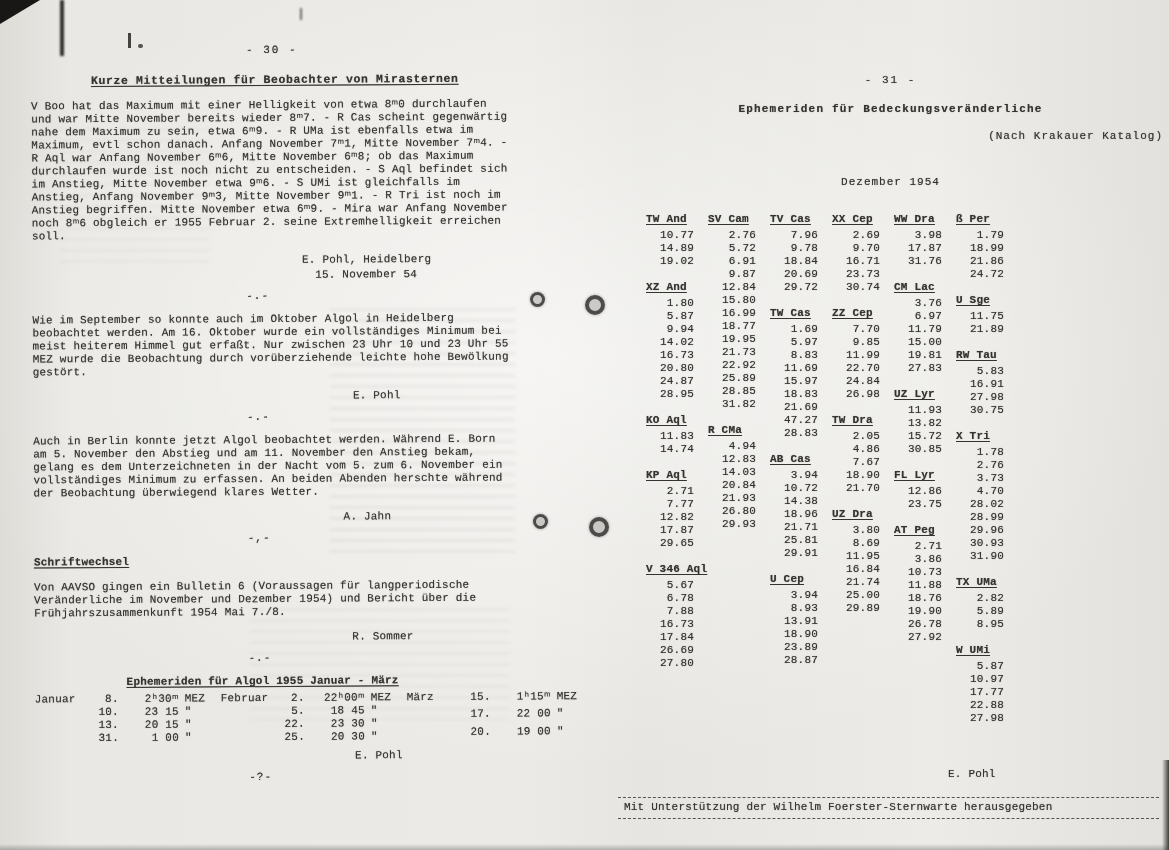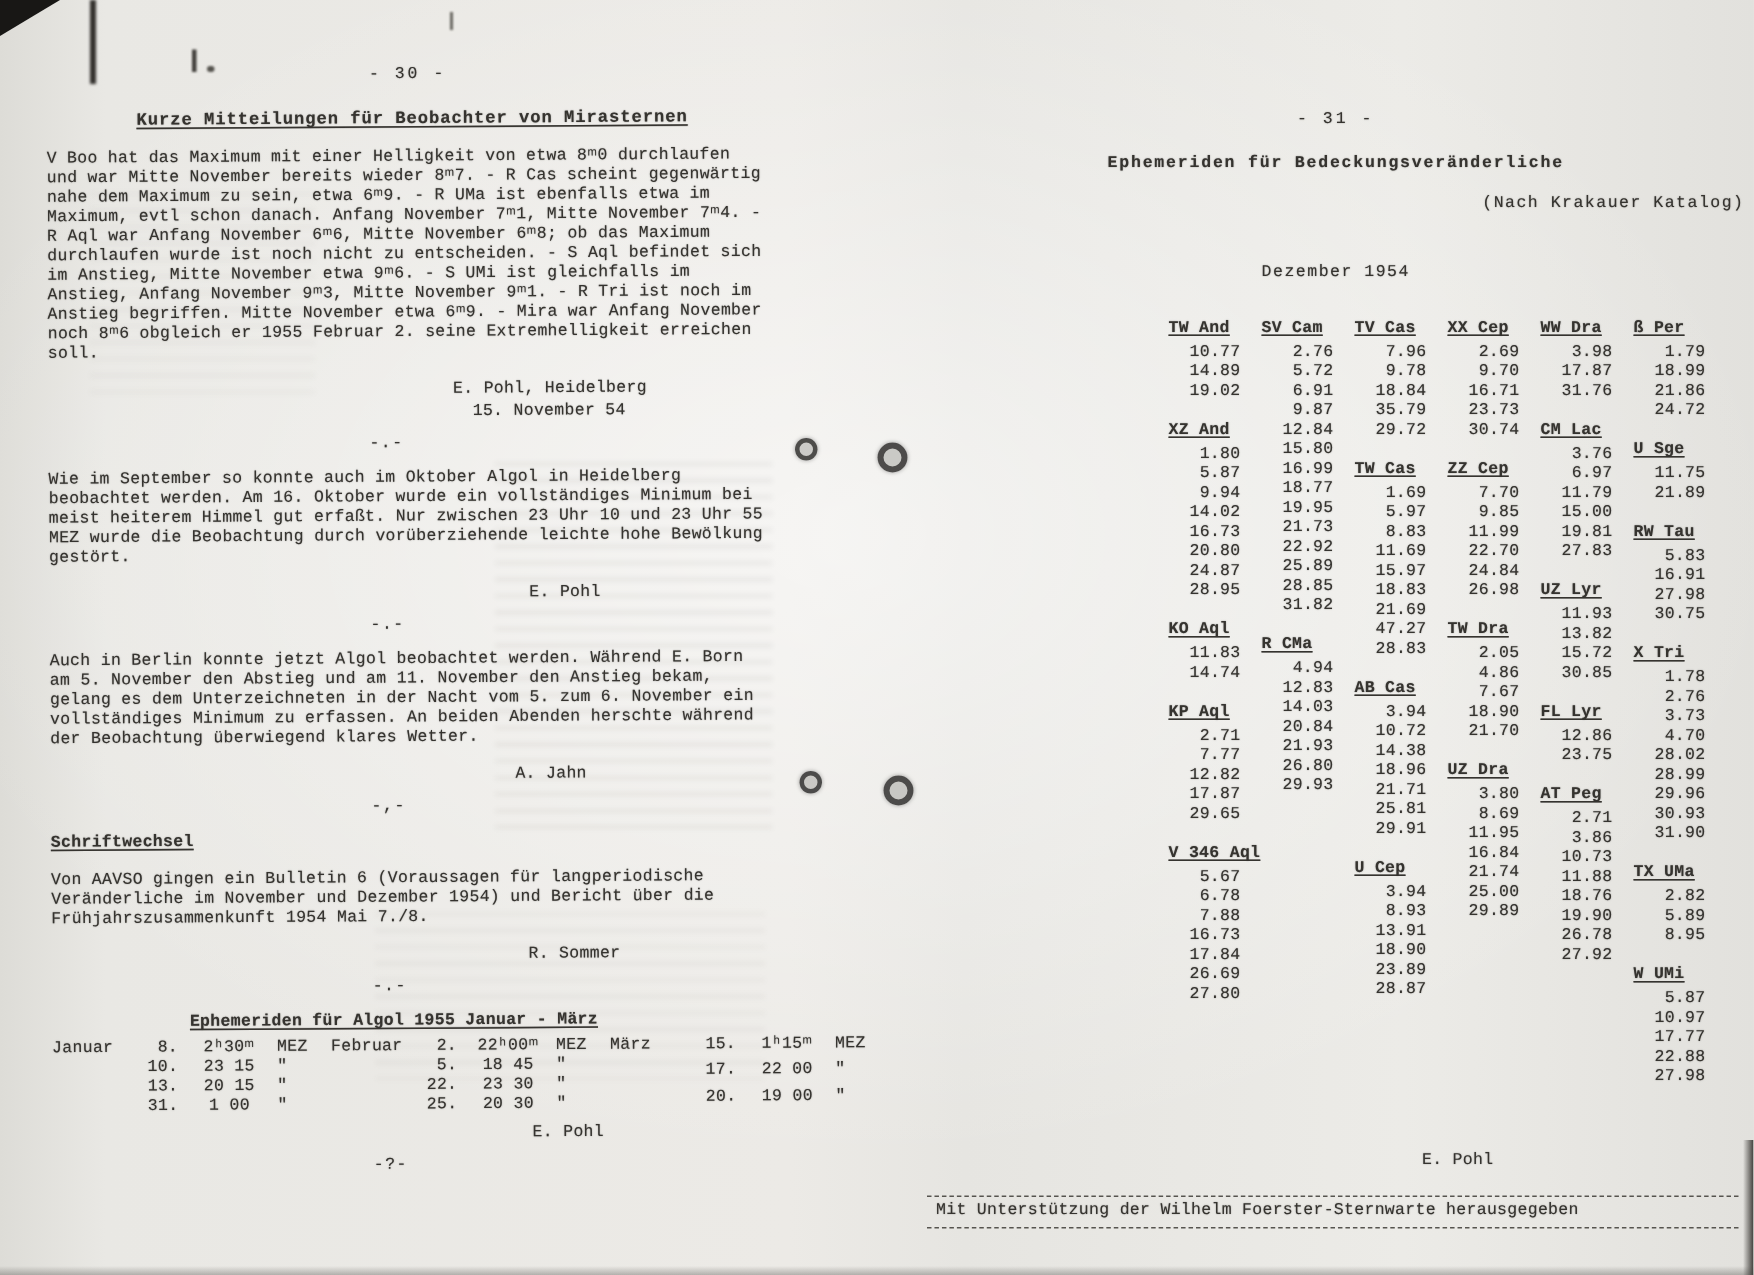--- a/index.html
+++ b/index.html
@@ -56,28 +56,28 @@
   .sig-4{margin:4px 0 0 318px;}
   .sig-5{margin:6px 0 0 320px;}
   .sep{margin:8px 0 10px 214px;letter-spacing:1px;}
   .schrift{margin:4px 0 12px 0;font-weight:bold;}
   .algol-title{margin:2px 0 4px 92px;font-weight:bold;}
 
   
   .algol-table{display:flex;gap:6px;}
   .algol-col{display:grid;grid-template-columns:52px 26px 54px 30px;column-gap:6px;}
   .algol-col .c-day{text-align:right;}
-  .algol-col .c-time{text-align:center;padding-left:2px;}
+  .algol-col .c-time{text-align:right;padding-left:2px;}
   .algol-col .c-zone{text-align:left;}
 
   
   .rtitle{text-align:center;letter-spacing:1.2px;margin-bottom:14px;font-weight:bold;}
   .rsub{text-align:right;letter-spacing:1px;margin-bottom:33px;}
   .rmonth{text-align:center;letter-spacing:1px;margin-bottom:24px;}
-  .eph-cols{display:flex;justify-content:flex-end;padding:0 14px 0 26px;}
+  .eph-cols{display:flex;justify-content:flex-start;padding:0 14px 0 26px;}
   .eph-col{width:62px;flex:0 0 auto;}
   .star-block{margin-bottom:13px;}
   .star-name{text-decoration:underline;text-underline-offset:2px;white-space:nowrap;padding-left:2px;margin-bottom:3px;font-weight:bold;}
   .star-val{text-align:right;width:50px;}
   .sig-r{margin:30px 0 0 330px;}
   .footer-wrap{margin-top:16px;width:535px;border-top:1px dashed #56544f;border-bottom:1px dashed #56544f;
     padding:3px 0 4px 6px;}
 </style>
 </head>
 <body>
@@ -234,21 +234,21 @@
             <div class="star-val">26.80</div>
             <div class="star-val">29.93</div>
           </div>
         </div>
         <div class="eph-col">
           <div class="star-block">
             <div class="star-name u-none">TV Cas</div>
             <div class="star-val">7.96</div>
             <div class="star-val">9.78</div>
             <div class="star-val">18.84</div>
-            <div class="star-val">35.79</div>
+            <div class="star-val">20.69</div>
             <div class="star-val">29.72</div>
           </div>
           <div class="star-block">
             <div class="star-name u-none">TW Cas</div>
             <div class="star-val">1.69</div>
             <div class="star-val">5.97</div>
             <div class="star-val">8.83</div>
             <div class="star-val">11.69</div>
             <div class="star-val">15.97</div>
             <div class="star-val">18.83</div>

